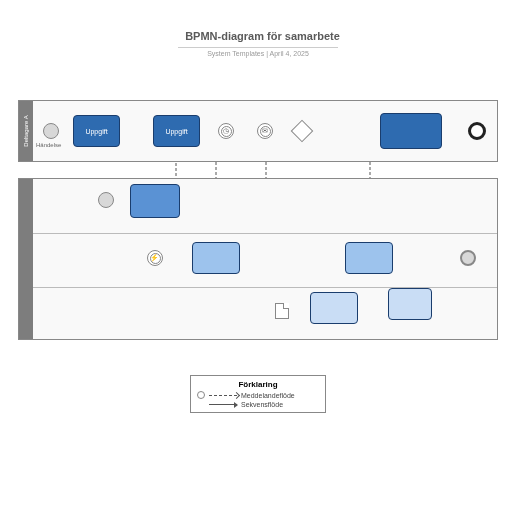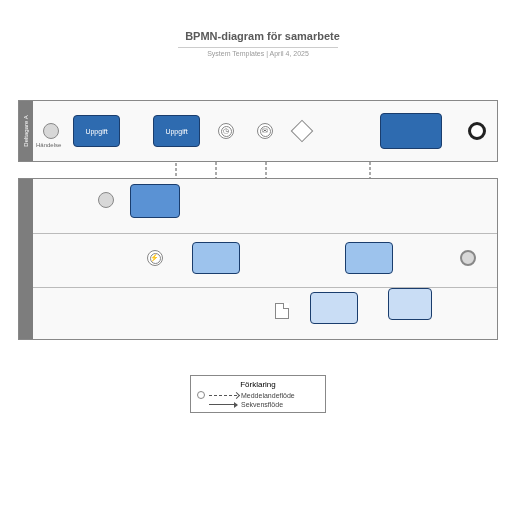--- a/index.html
+++ b/index.html
@@ -24,21 +24,21 @@
   .inter-event .inner { width: 11px; height: 11px; border: 1px solid #888; border-radius: 50%; display:flex; align-items:center; justify-content:center; font-size:7px; color:#555;}
   .task { position: absolute; border-radius: 4px; border: 1px solid #1a3d6d; display: flex; align-items: center; justify-content: center; font-size: 7px; color: #fff; }
   .task.dark { background: #2e6bb0; }
   .task.med { background: #5a92d4; }
   .task.light { background: #9dc3ed; }
   .task.vlight { background: #c9ddf5; color:#444; }
   .gateway { position: absolute; width: 16px; height: 16px; border: 1px solid #888; background: #fff; transform: rotate(45deg); }
   .doc { position: absolute; width: 14px; height: 16px; border: 1px solid #888; background: #fff; }
   .doc::before { content:''; position:absolute; right:-1px; top:-1px; width:5px; height:5px; background:#fff; border-left:1px solid #888; border-bottom:1px solid #888; }
   .legend { position: absolute; left: 190px; top: 315px; width: 136px; border: 1px solid #888; padding: 4px 6px; background: #fff; }
-  .legend .lt { text-align:center; font-size:8px; font-weight:normal; margin-bottom:2px; }
+  .legend .lt { text-align:center; font-size:8px; font-weight:bold; margin-bottom:2px; }
   .legend-row { display:flex; align-items:center; font-size:7px; color:#444; gap:4px; margin-top:2px;}
   .legend-circle { width:8px; height:8px; border:1px solid #888; border-radius:50%; flex-shrink:0;}
   .legend-line { width:28px; height:0; border-top:1px solid #555; position:relative; flex-shrink:0;}
   .legend-line.dashed { border-top:1px dashed #555; }
   .legend-line::after { content:''; position:absolute; right:-1px; top:-3px; border-left:4px solid #555; border-top:3px solid transparent; border-bottom:3px solid transparent;}
   .legend-line.dashed::after { border-left:none; width:4px; height:4px; border:1px solid #555; border-radius:0; right:-2px; top:-3px; transform:rotate(45deg); border-bottom:none; border-left:none;}
   svg.flows { position:absolute; left:0; top:0; width:516px; height:380px; pointer-events:none;}
 </style>
 </head>
 <body>

